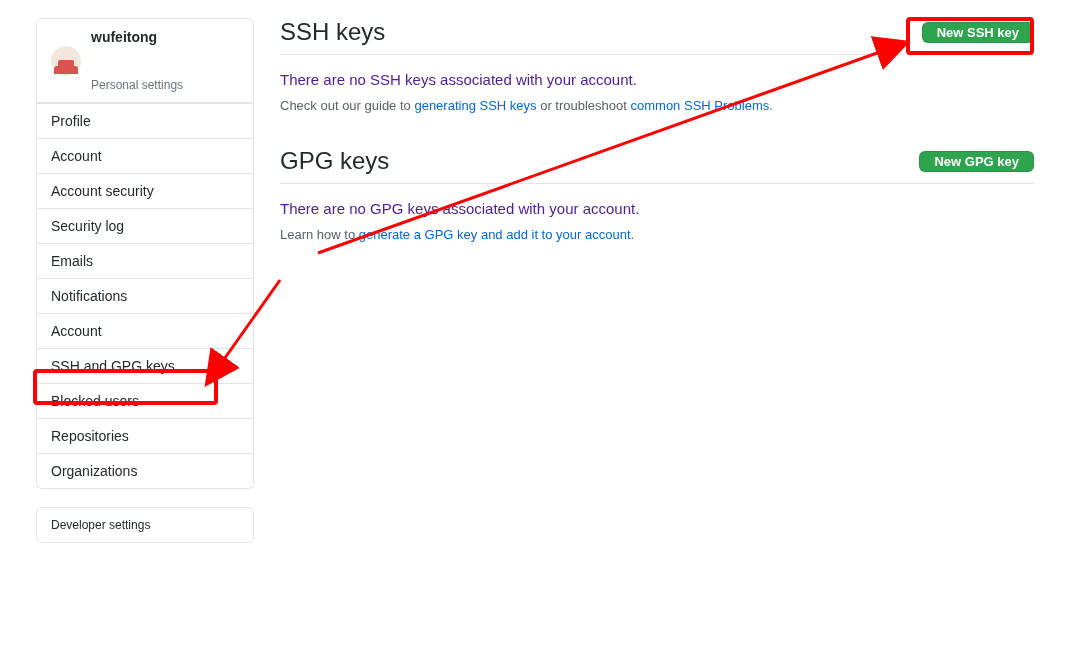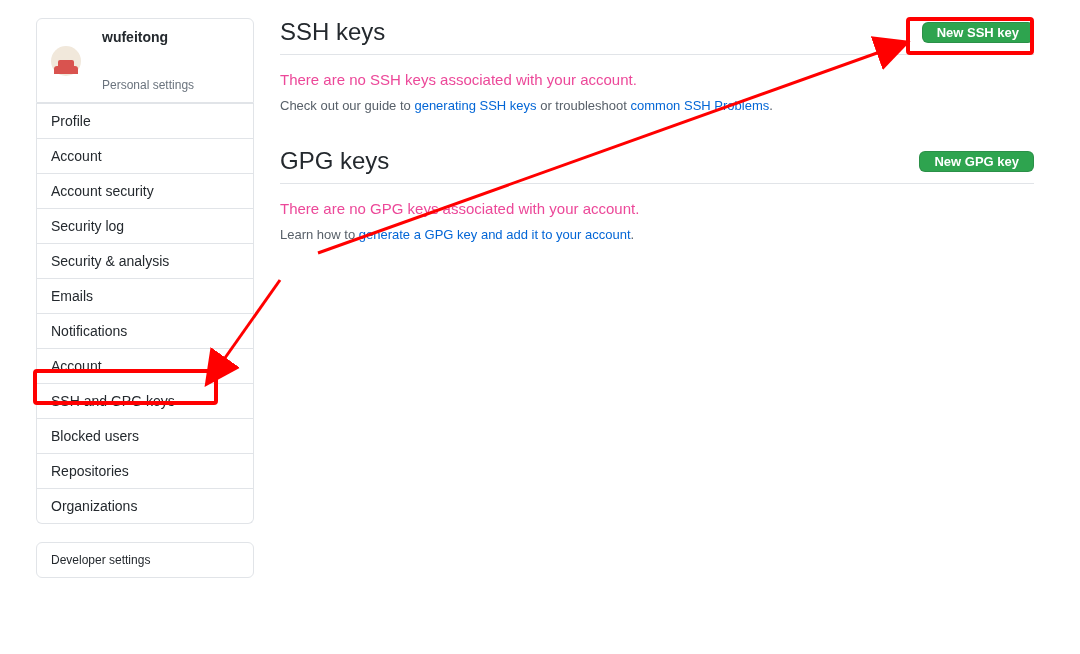--- a/index.html
+++ b/index.html
@@ -12,21 +12,21 @@
       position: relative;
     }
     .container { display: flex; padding: 18px 36px 18px 36px; }
     .sidebar {
       width: 218px;
       flex-shrink: 0;
     }
     .sidebar-header {
       display: flex;
       align-items: center;
-      gap: 21px;
+      gap: 10px;
       padding: 10px 14px;
       border: 1px solid #e1e4e8;
       border-top-left-radius: 6px;
       border-top-right-radius: 6px;
     }
     .avatar {
       width: 30px;
       height: 30px;
       border-radius: 50%;
       background: #f1e8db;
@@ -93,21 +93,21 @@
     .btn-primary {
       background: #2ea44f;
       color: #ffffff;
       border: 1px solid rgba(27,31,35,0.15);
       padding: 2px 14px;
       font-size: 13px;
       font-weight: 600;
       border-radius: 6px;
       cursor: pointer;
     }
-    .empty { font-size: 15px; color: #ec4899; margin-bottom: 10px; }
+    .empty { font-size: 15px; color: #4c1d95; margin-bottom: 10px; }
     .hint { font-size: 13px; color: #586069; }
     .hint a { color: #0366d6; text-decoration: none; }
 
     
     .annot {
       position: absolute;
       pointer-events: none;
       top: 0; left: 0;
       width: 1080px;
       height: 654px;
@@ -128,21 +128,20 @@
       <div>
         <div class="name">wufeitong</div>
         <div class="sub">Personal settings</div>
       </div>
     </div>
     <ul class="nav">
       <li><span>Profile</span></li>
       <li><span>Account</span></li>
       <li><span>Account security</span></li>
       <li><span>Security log</span></li>
-      <li><span>Security &amp; analysis</span></li>
       <li><span>Emails</span></li>
       <li><span>Notifications</span></li>
       <li><span>Account</span></li>
       <li><span>SSH and GPG keys</span></li>
       <li><span>Blocked users</span></li>
       <li><span>Repositories</span></li>
       <li><span>Organizations</span></li>
     </ul>
     <ul class="dev-settings">
       <li><span>Developer settings</span></li>

